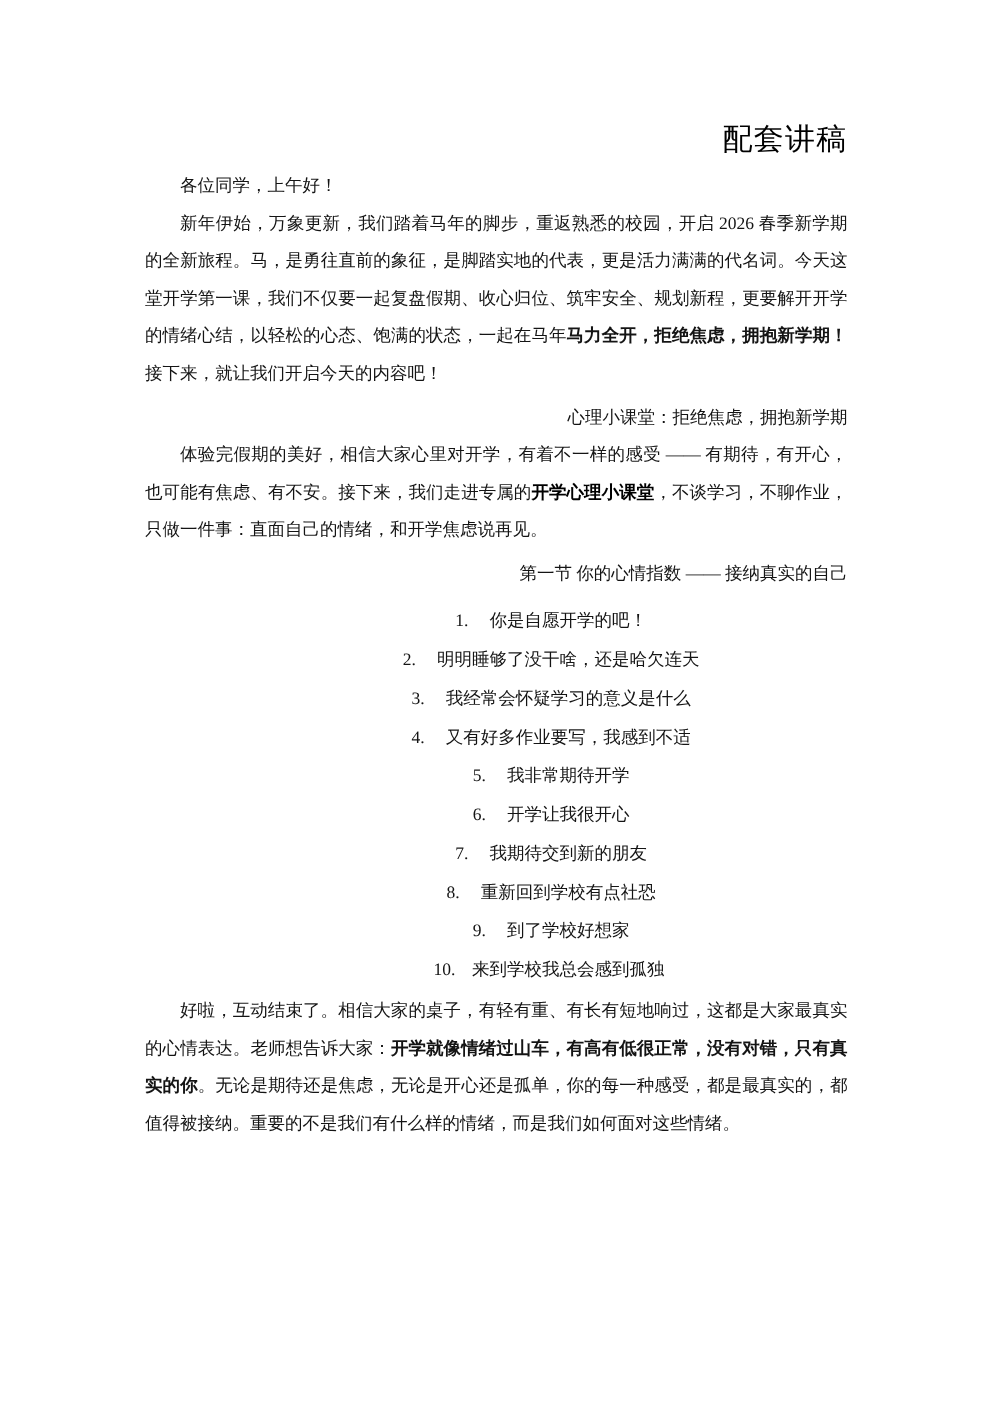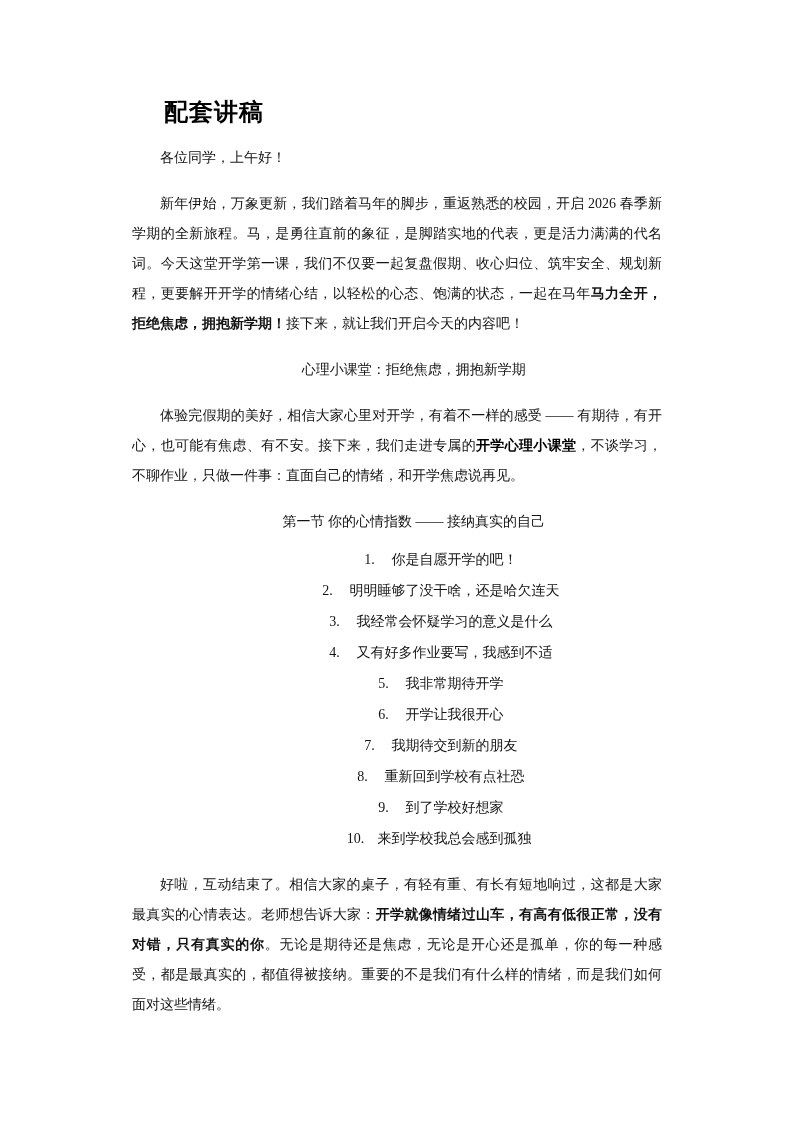--- a/index.html
+++ b/index.html
@@ -14,35 +14,35 @@
     font-family: "Liberation Serif", "DejaVu Serif", serif;
     font-size: 14px;
     line-height: 30px;
     color: #141414;
     overflow: hidden;
   }
   .doc-title {
     margin: 0 0 8px 0;
     font-size: 24px;
     line-height: 30px;
-    font-weight: bold;
-    text-align: left;
+    font-weight: normal;
+    text-align: right;
     text-indent: 48px;   
     letter-spacing: 1px;
     color: #000000;
   }
   p.para {
-    margin: 16px;
+    margin: 0;
     text-indent: 2em;
     text-align: justify;
   }
   p.heading {
     margin: 5px 0 0 0;
     text-indent: 2.4em;
-    text-align: center;
+    text-align: right;
   }
   .b { font-weight: bold; }
   .hl { font-weight: bold; color: #000000; }
   ol.checklist {
     list-style: none;
     margin: 7px 0 3px 0;
     padding: 0 0 0 71px;
     line-height: 31px;
     text-align: center;
   }

